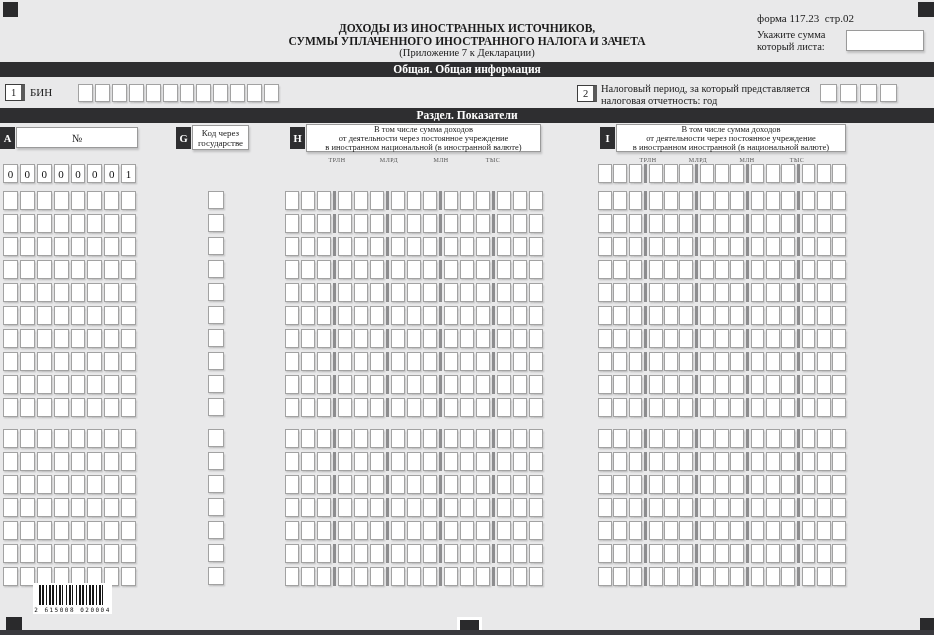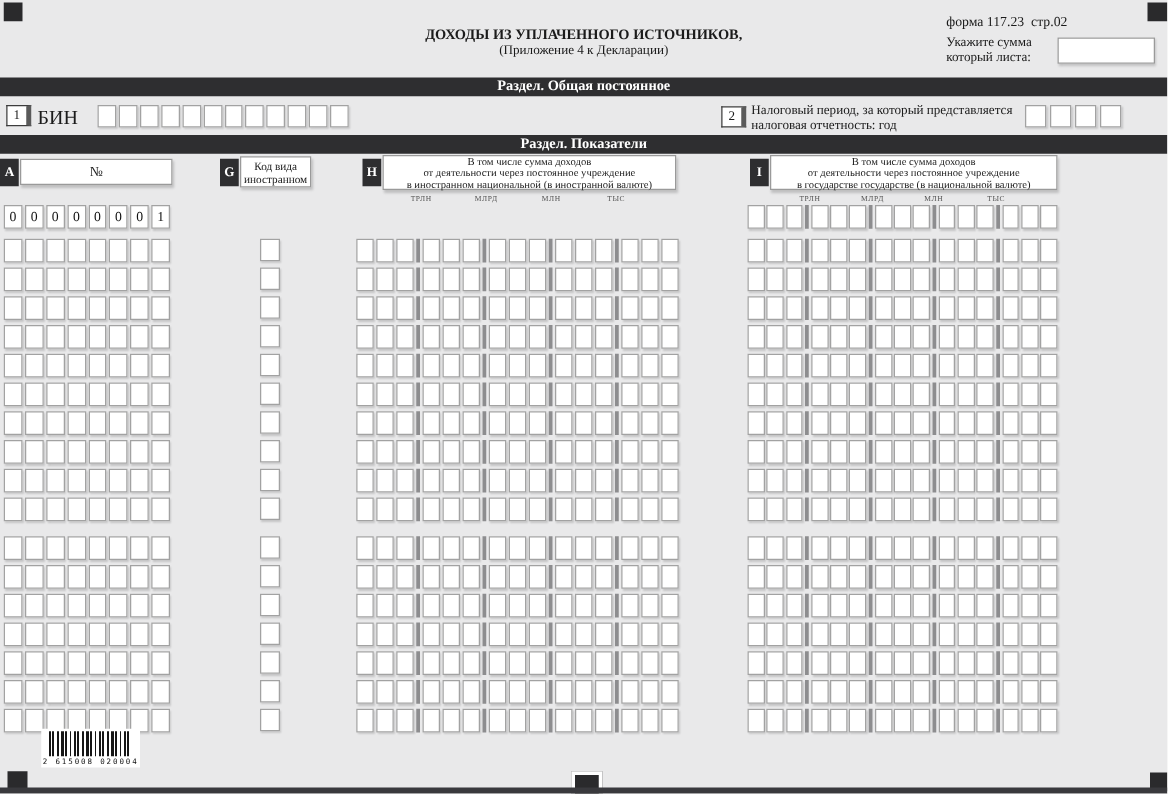--- a/index.html
+++ b/index.html
@@ -49,37 +49,38 @@
 <div class="page">
 
   <div class="mark" style="left:3px;top:2px;width:15px;height:15px;"></div>
   <div class="mark" style="left:918px;top:2px;width:16px;height:15px;"></div>
   <div class="mark" style="left:6px;top:617px;width:16px;height:16px;"></div>
   <div class="mark" style="left:457px;top:617px;width:19px;height:16px;border:3px solid #fff;"></div>
   <div class="mark" style="left:920px;top:618px;width:14px;height:15px;"></div>
   <div class="bottom-strip"></div>
 
   <div class="title-block">
-    <div class="title-l">ДОХОДЫ ИЗ УПЛАЧЕННОГО ИСТОЧНИКОВ,</div>
-    <div class="title-s">(Приложение 4 к Декларации)</div>
+    <div class="title-l">ДОХОДЫ ИЗ ИНОСТРАННЫХ ИСТОЧНИКОВ,</div>
+    <div class="title-l">СУММЫ УПЛАЧЕННОГО ИНОСТРАННОГО НАЛОГА И ЗАЧЕТА</div>
+    <div class="title-s">(Приложение 7 к Декларации)</div>
   </div>
 
   <div class="abs smalltext" style="left:757px;top:13px;font-size:11px;">
     <span>форма 117.23</span>&nbsp;&nbsp;<span>стр.02</span>
   </div>
   <div class="abs smalltext" style="left:757px;top:29px;">
     <div>Укажите сумма</div>
     <div>который листа:</div>
   </div>
   <div class="input-box" style="left:846px;top:30px;width:76px;height:19px;"></div>
 
-  <div class="bar" style="top:62px;">Раздел. Общая постоянное</div>
+  <div class="bar" style="top:62px;">Общая. Общая информация</div>
 
   <div class="numbadge" style="left:5px;top:84px;">1</div>
-  <div class="abs" style="left:30px;top:86px;font-size:16px;">БИН</div>
+  <div class="abs" style="left:30px;top:86px;font-size:11px;">БИН</div>
   <div class="flex-row" id="bin-cells" style="left:78px;top:84px;width:201px;height:18px;">
       <div class="cell"></div>
       <div class="cell"></div>
       <div class="cell"></div>
       <div class="cell"></div>
       <div class="cell"></div>
       <div class="cell"></div>
       <div class="cell"></div>
       <div class="cell"></div>
       <div class="cell"></div>
@@ -100,36 +101,36 @@
       <div class="cell"></div>
     </div>
 
   <div class="bar" style="top:108px;">Раздел. Показатели</div>
 
   <div class="colbadge" style="left:0px;top:127px;height:22px;">A</div>
   <div class="colbox" style="left:16px;top:127px;width:122px;height:21px;font-size:11px;">№</div>
 
   <div class="colbadge" style="left:176px;top:127px;height:22px;">G</div>
   <div class="colbox hdr9" style="left:192px;top:125px;width:57px;height:25px;">
-    <div>Код вида</div>
-    <div>иностранном</div>
+    <div>Код через</div>
+    <div>государстве</div>
   </div>
 
   <div class="colbadge" style="left:290px;top:127px;height:22px;">H</div>
   <div class="colbox hdr8" style="left:306px;top:124px;width:235px;height:28px;">
     <div>В том числе сумма доходов</div>
     <div>от деятельности через постоянное учреждение</div>
     <div>в иностранном национальной (в иностранной валюте)</div>
   </div>
 
   <div class="colbadge" style="left:600px;top:127px;height:22px;">I</div>
   <div class="colbox hdr8" style="left:616px;top:124px;width:230px;height:28px;">
     <div>В том числе сумма доходов</div>
     <div>от деятельности через постоянное учреждение</div>
-    <div>в государстве государстве (в национальной валюте)</div>
+    <div>в иностранном иностранной (в национальной валюте)</div>
   </div>
 
   <div class="abs" id="grid-layer" style="left:0;top:0;width:934px;height:635px;">
       <div class="scale-lab" style="left: 315px;">ТРЛН</div>
       <div class="scale-lab" style="left: 626px;">ТРЛН</div>
       <div class="scale-lab" style="left: 367px;">МЛРД</div>
       <div class="scale-lab" style="left: 676px;">МЛРД</div>
       <div class="scale-lab" style="left: 419px;">МЛН</div>
       <div class="scale-lab" style="left: 725px;">МЛН</div>
       <div class="scale-lab" style="left: 471px;">ТЫС</div>

